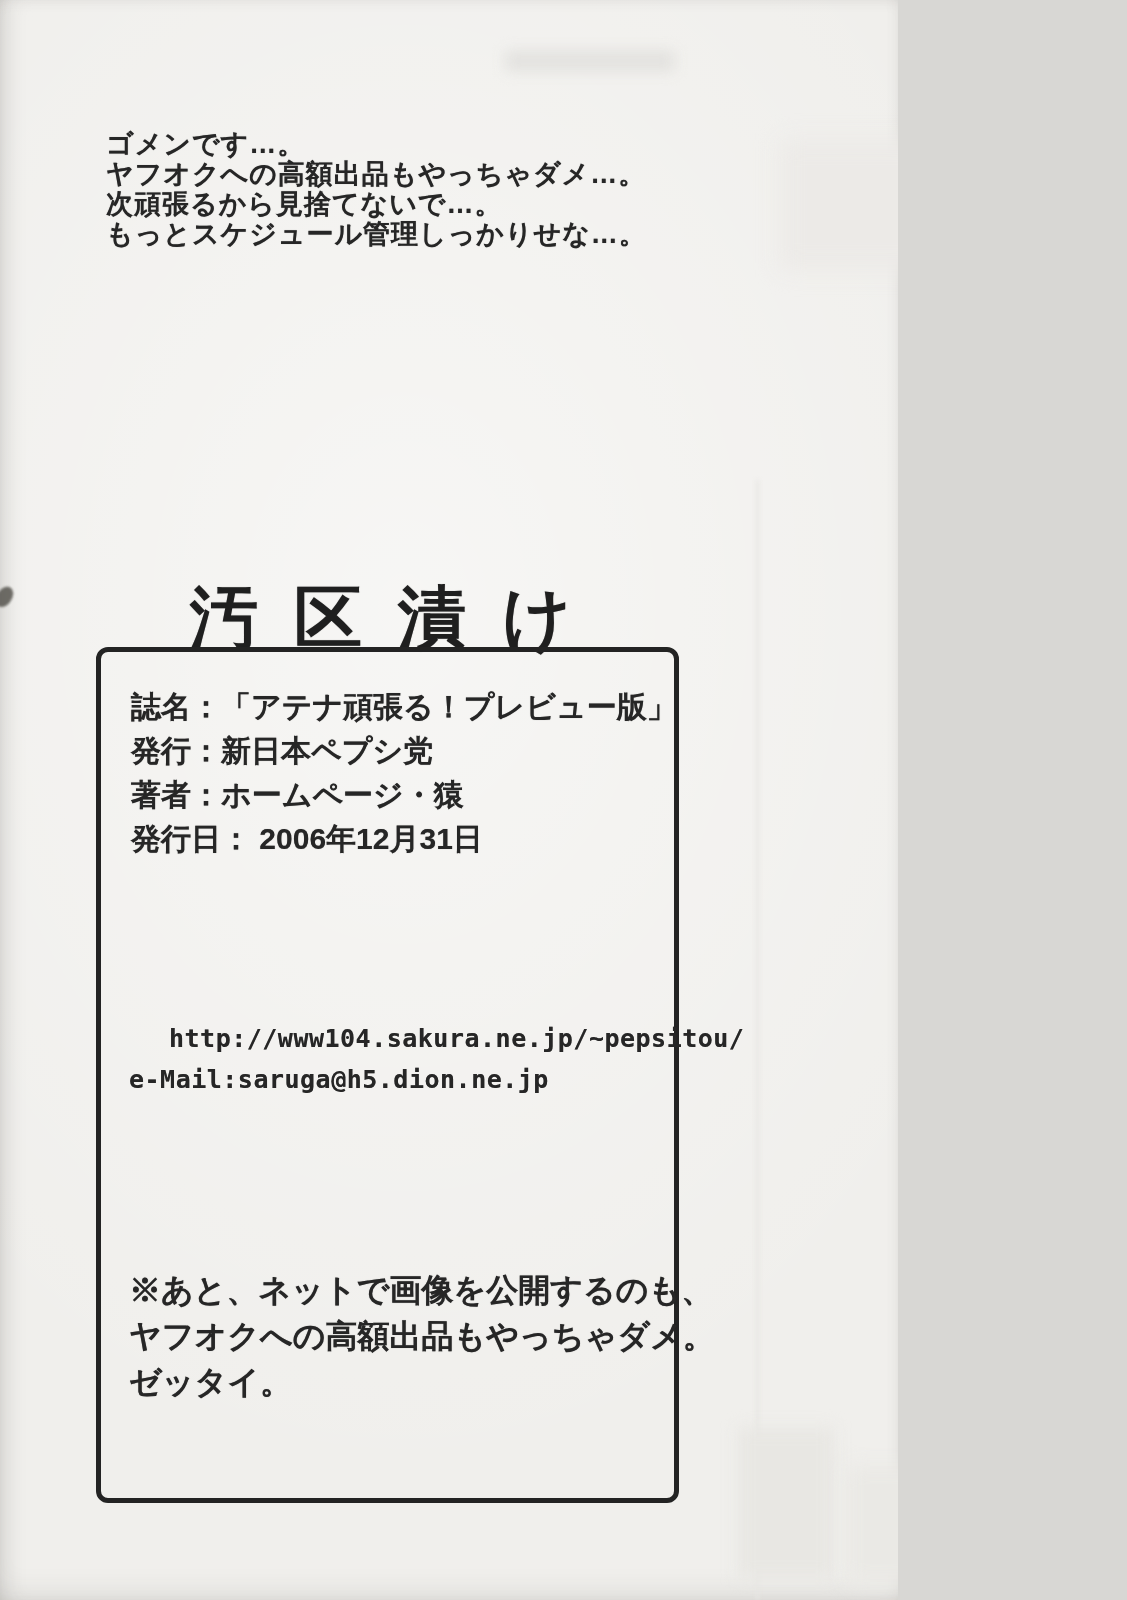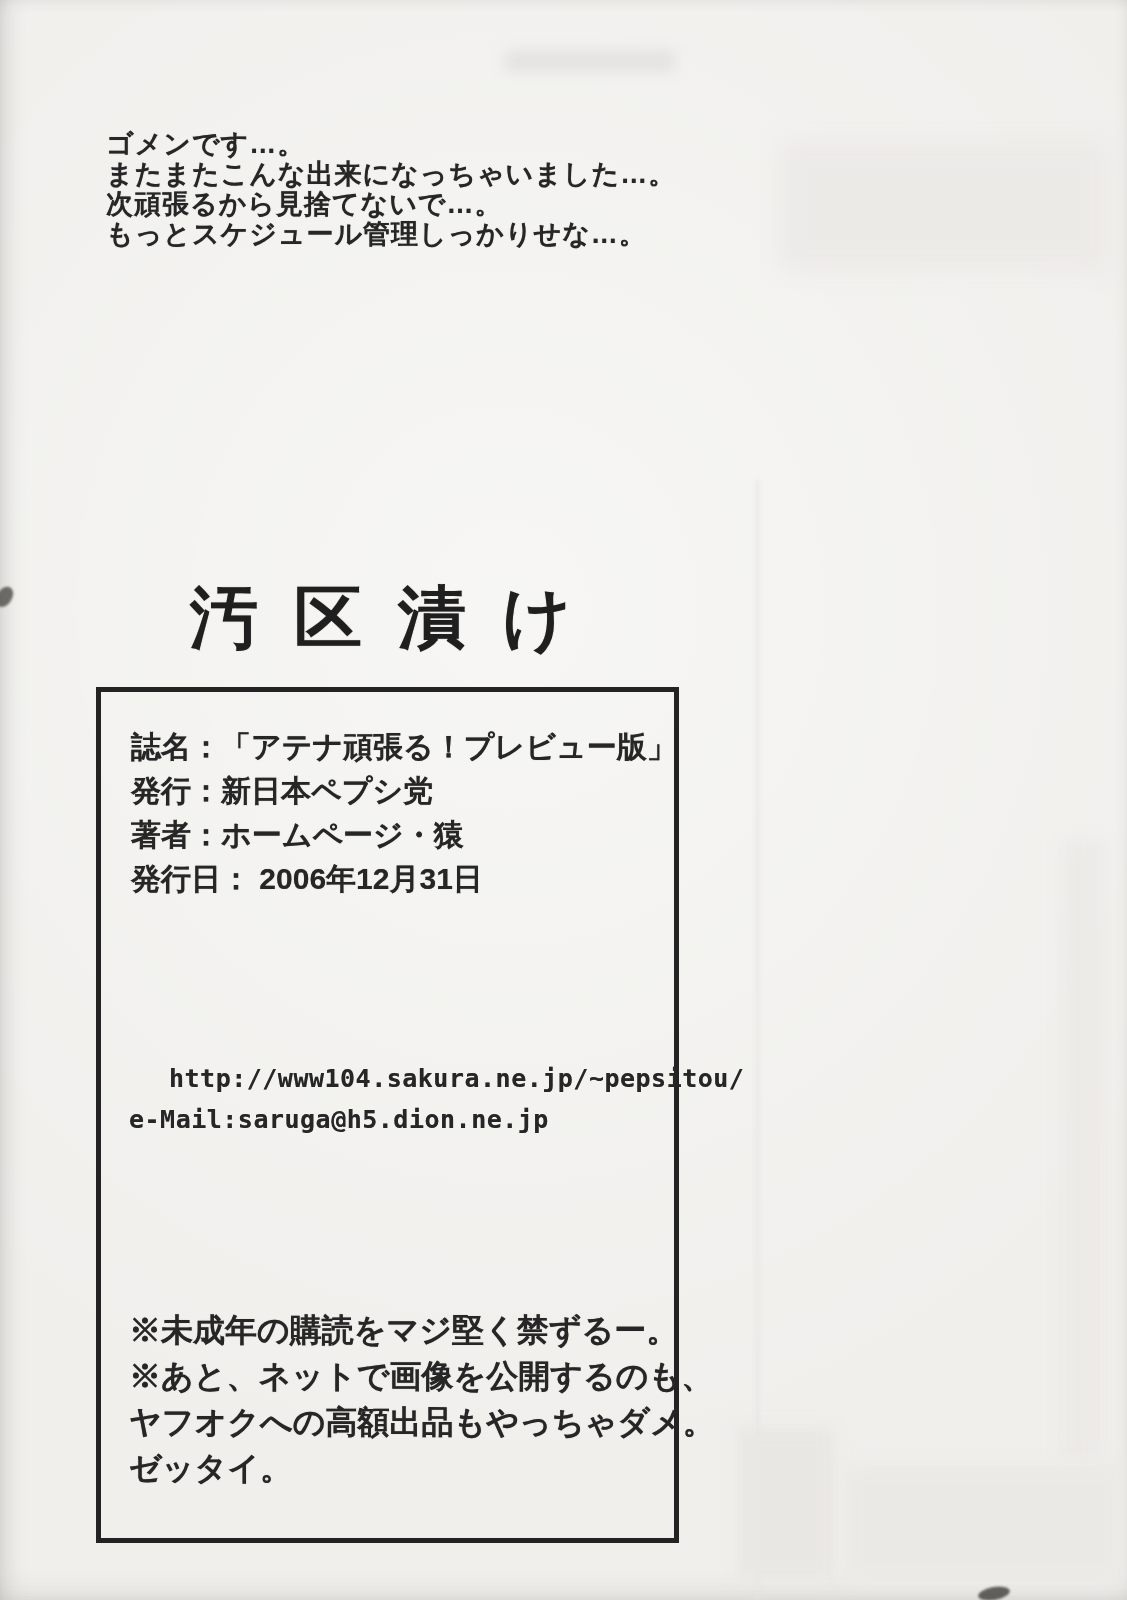--- a/index.html
+++ b/index.html
@@ -1,21 +1,21 @@
 <!DOCTYPE html>
 <html><head>
 <meta charset="utf-8">
 <style>
   * { margin: 0; padding: 0; box-sizing: border-box; }
   html, body { background: #d8d7d4; }
   body { font-family: "Liberation Sans", sans-serif; }
 
   .page {
     position: relative;
-    width: 1127px;
+    width: 898px;
     height: 1600px;
     overflow: hidden;
     color: #262626;
     background:
       radial-gradient(120% 90% at 45% 38%, rgba(255,255,255,0.45), rgba(255,255,255,0) 62%),
       #f0efec;
     box-shadow:
       inset 16px 0 26px -16px rgba(60,55,50,0.22),
       inset -6px 0 18px -10px rgba(60,55,50,0.08),
       inset 0 -20px 34px -20px rgba(60,55,50,0.14),
@@ -75,24 +75,24 @@
     position: absolute; left: 158px; top: 582px;
     font-size: 68px; line-height: 70px; font-weight: 900;
     letter-spacing: 36px; white-space: nowrap;
     color: #1f1f1f;
     text-shadow: 0 0 0.8px rgba(31,31,31,0.5);
     margin-left: 32px;
   }
 
   
   .colophon-box {
-    position: absolute; left: 96px; top: 687px;
+    position: absolute; left: 96px; top: 647px;
     width: 583px; height: 856px;
     border: 5px solid #232323;
-    border-radius: 0;
+    border-radius: 12px;
   }
   .pub-lines { position: absolute; left: 30px; top: 33px; }
   .pub-line {
     font-size: 30px; line-height: 44px; font-weight: 700;
     white-space: nowrap;
     text-shadow: 0 0 0.7px rgba(38,38,38,0.55);
   }
   .homepage-label {
     position: absolute; left: 30px; top: 326px;
     font-size: 30px; font-weight: 700;
@@ -124,40 +124,39 @@
   <div class="ghost ghost-crease"></div>
   <div class="ghost ghost-bl"></div>
   <div class="ghost ghost-br"></div>
 
   <div class="smudge-top"></div>
   <div class="mark-left-edge"></div>
   <div class="mark-bottom"></div>
 
   <div class="intro">
     <div class="intro-line">ゴメンです…。</div>
-    <div class="intro-line">またまたこんな出来になっちゃいました…。</div>
+    <div class="intro-line">ヤフオクへの高額出品もやっちゃダメ…。</div>
     <div class="intro-line">次頑張るから見捨てないで…。</div>
     <div class="intro-line intro-gap">もっとスケジュール管理しっかりせな…。</div>
   </div>
 
 
   <h1 class="book-title">汚区漬け</h1>
 
   <div class="colophon-box">
     <div class="pub-lines">
       <div class="pub-line">誌名：「アテナ頑張る！プレビュー版」</div>
       <div class="pub-line">発行：新日本ペプシ党</div>
       <div class="pub-line">著者：ホームページ・猿</div>
       <div class="pub-line">発行日： 2006年12月31日</div>
     </div>
 
     <div class="mono-line url">http://www104.sakura.ne.jp/~pepsitou/</div>
     <div class="mono-line email">e-Mail:saruga@h5.dion.ne.jp</div>
 
     <div class="warnings">
-      <div class="warning-line">※未成年の購読をマジ堅く禁ずるー。</div>
       <div class="warning-line">※あと、ネットで画像を公開するのも、</div>
       <div class="warning-line">ヤフオクへの高額出品もやっちゃダメ。</div>
       <div class="warning-line">ゼッタイ。</div>
     </div>
   </div>
 
 </div>
 
 </body></html>

